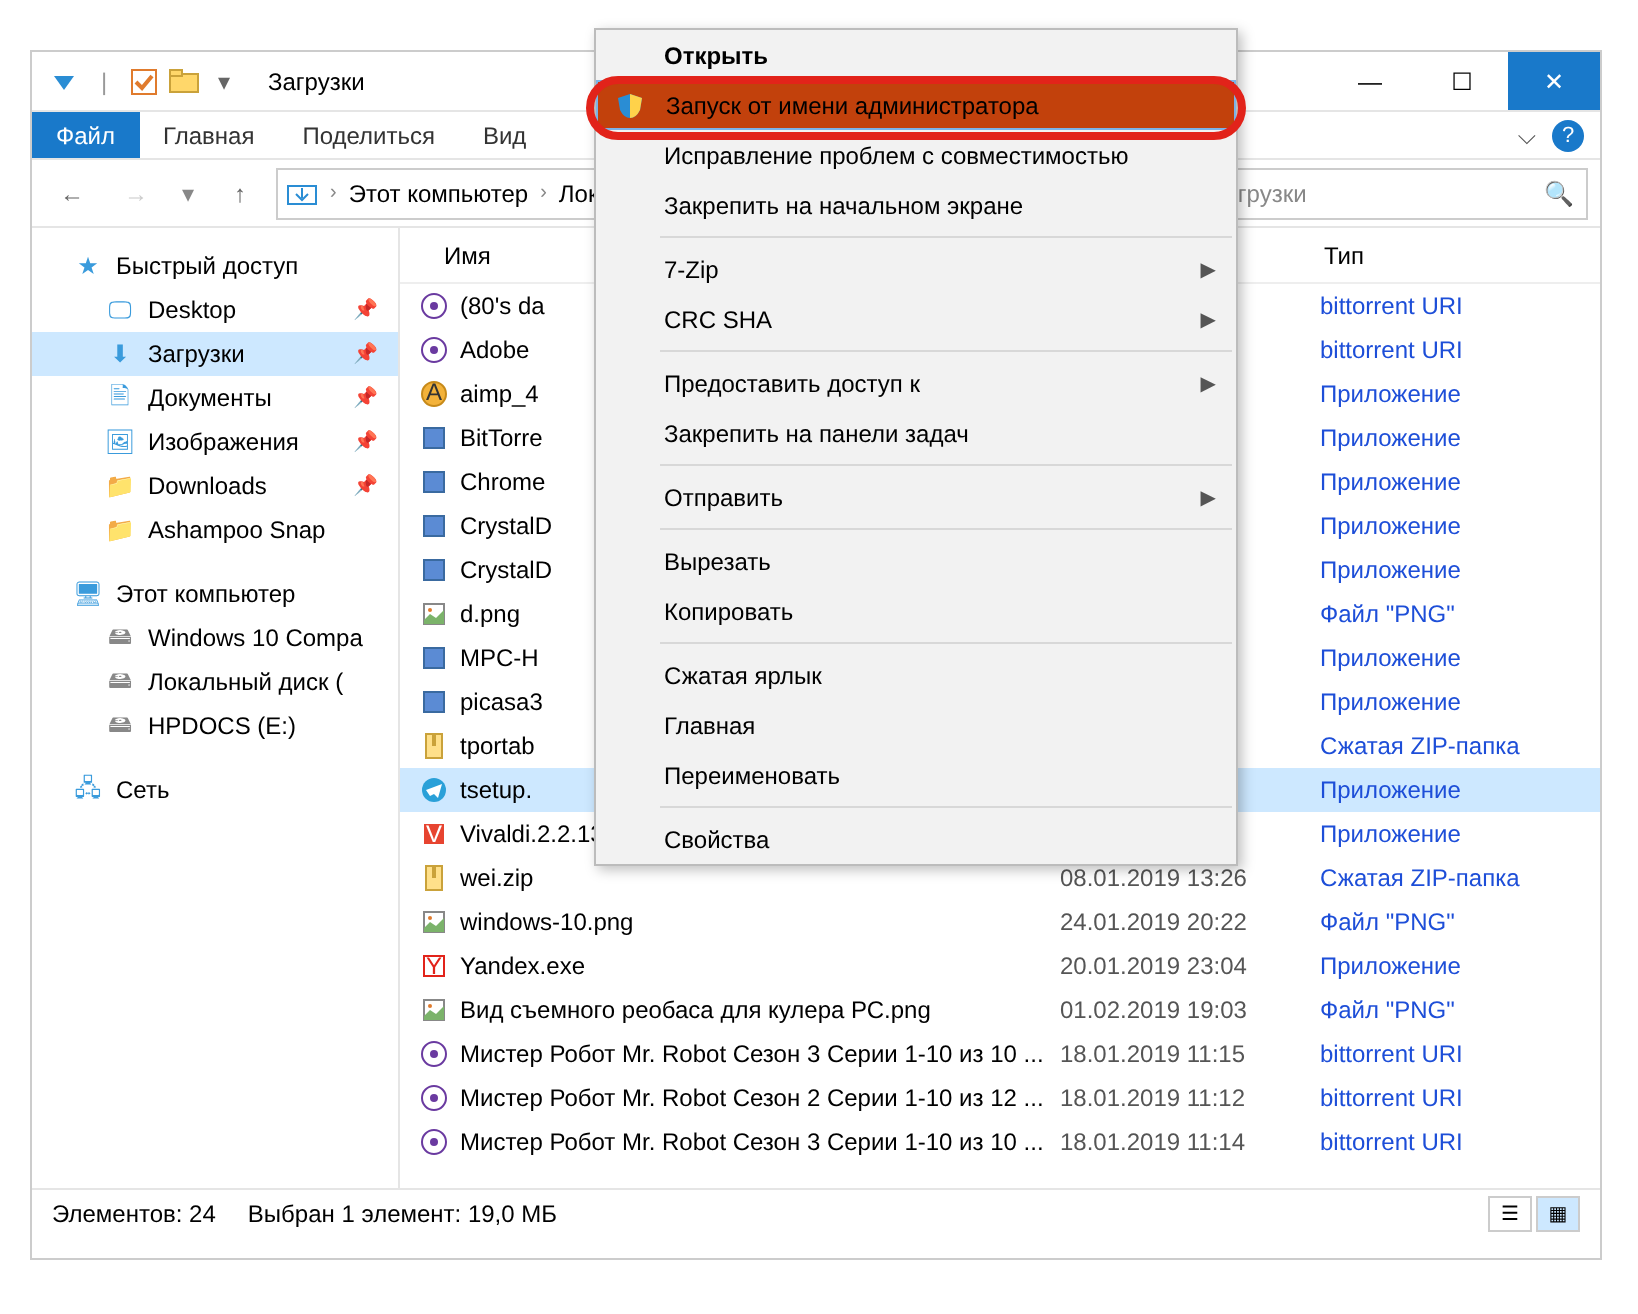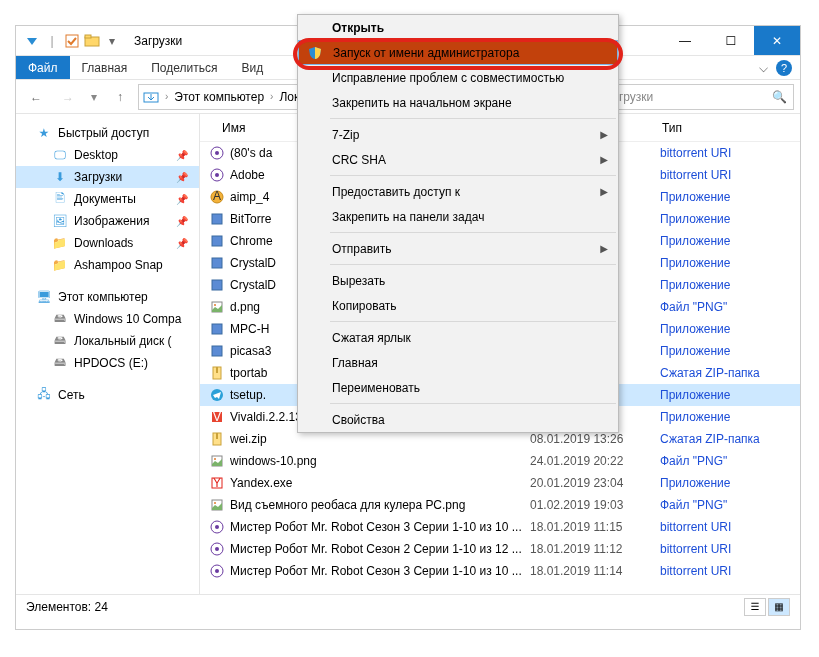--- a/index.html
+++ b/index.html
@@ -414,20 +414,21 @@
             <span class="fname">Мистер Робот Mr. Robot Сезон 3 Серии 1-10 из 10 ...</span>
             <span class="fdate">18.01.2019 11:14</span>
             <span class="ftype">bittorrent URI</span>
           </div>
         </div>
     </div>
   </div>
 
   <div class="status">
     <span>Элементов: 24</span>
+    <span>Выбран 1 элемент: 19,0 МБ</span>
     <div class="viewbtns">
       <div class="vbtn">☰</div>
       <div class="vbtn" style="background:#cde8ff">▦</div>
     </div>
   </div>
 </div>
 
 <div class="ctxmenu">
   <div class="mi">
       <span style="font-weight:600">Открыть</span>

